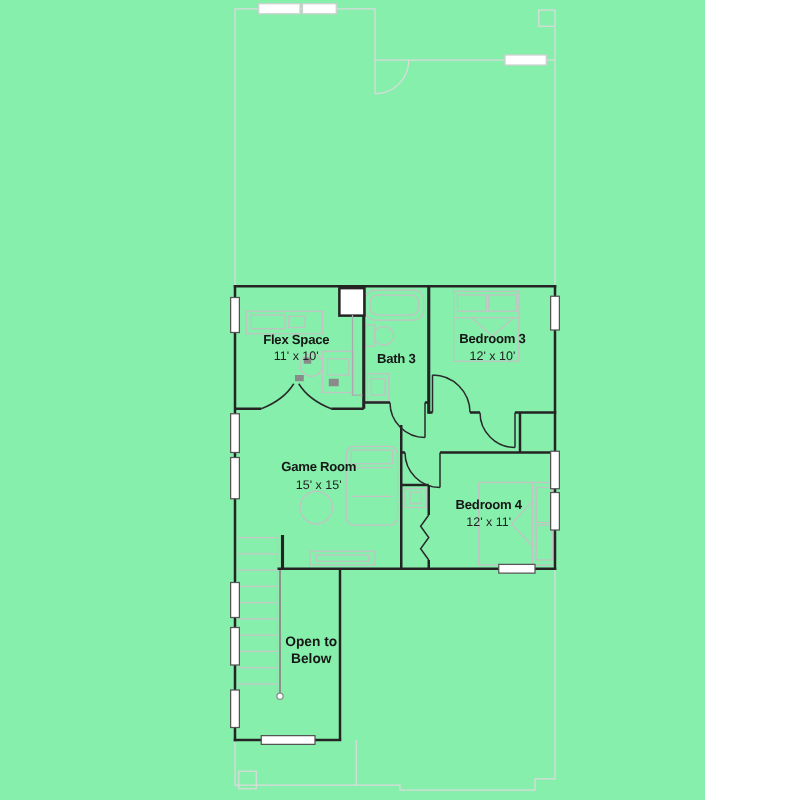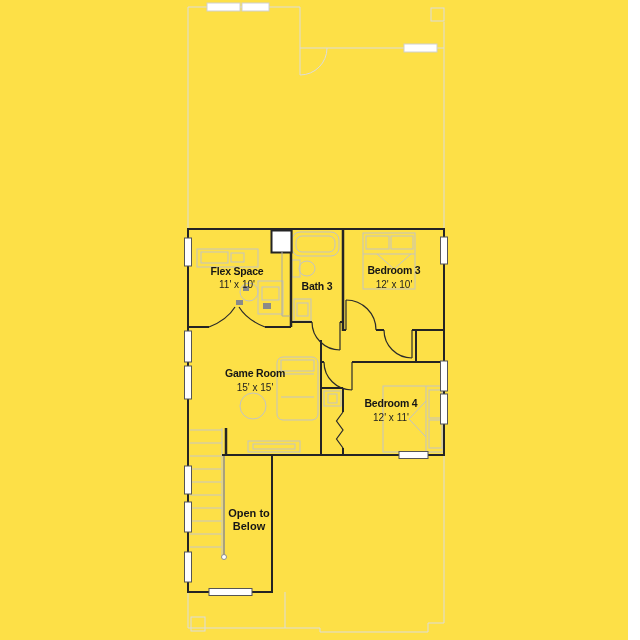--- a/index.html
+++ b/index.html
@@ -1,16 +1,16 @@
 <!DOCTYPE html>
 <html><head>
 <meta charset="utf-8">
 <style>
   html,body{margin:0;padding:0;background:#ffffff;}
-  .canvas{position:relative;width:628px;height:640px;background:#fde047;overflow:hidden;}
+  .canvas{position:relative;width:564px;height:640px;background:#86efac;overflow:hidden;}
   svg{display:block;}
   .room-name{font-family:"Liberation Sans",sans-serif;font-weight:700;font-size:10.5px;fill:#161616;letter-spacing:-0.2px;}
   .room-dims{font-family:"Liberation Sans",sans-serif;font-weight:400;font-size:10px;fill:#222222;}
   .otb-name{font-family:"Liberation Sans",sans-serif;font-weight:700;font-size:11px;fill:#161616;}
   text{text-anchor:middle;}
 </style>
 </head>
 <body>
 
 <div class="canvas">

